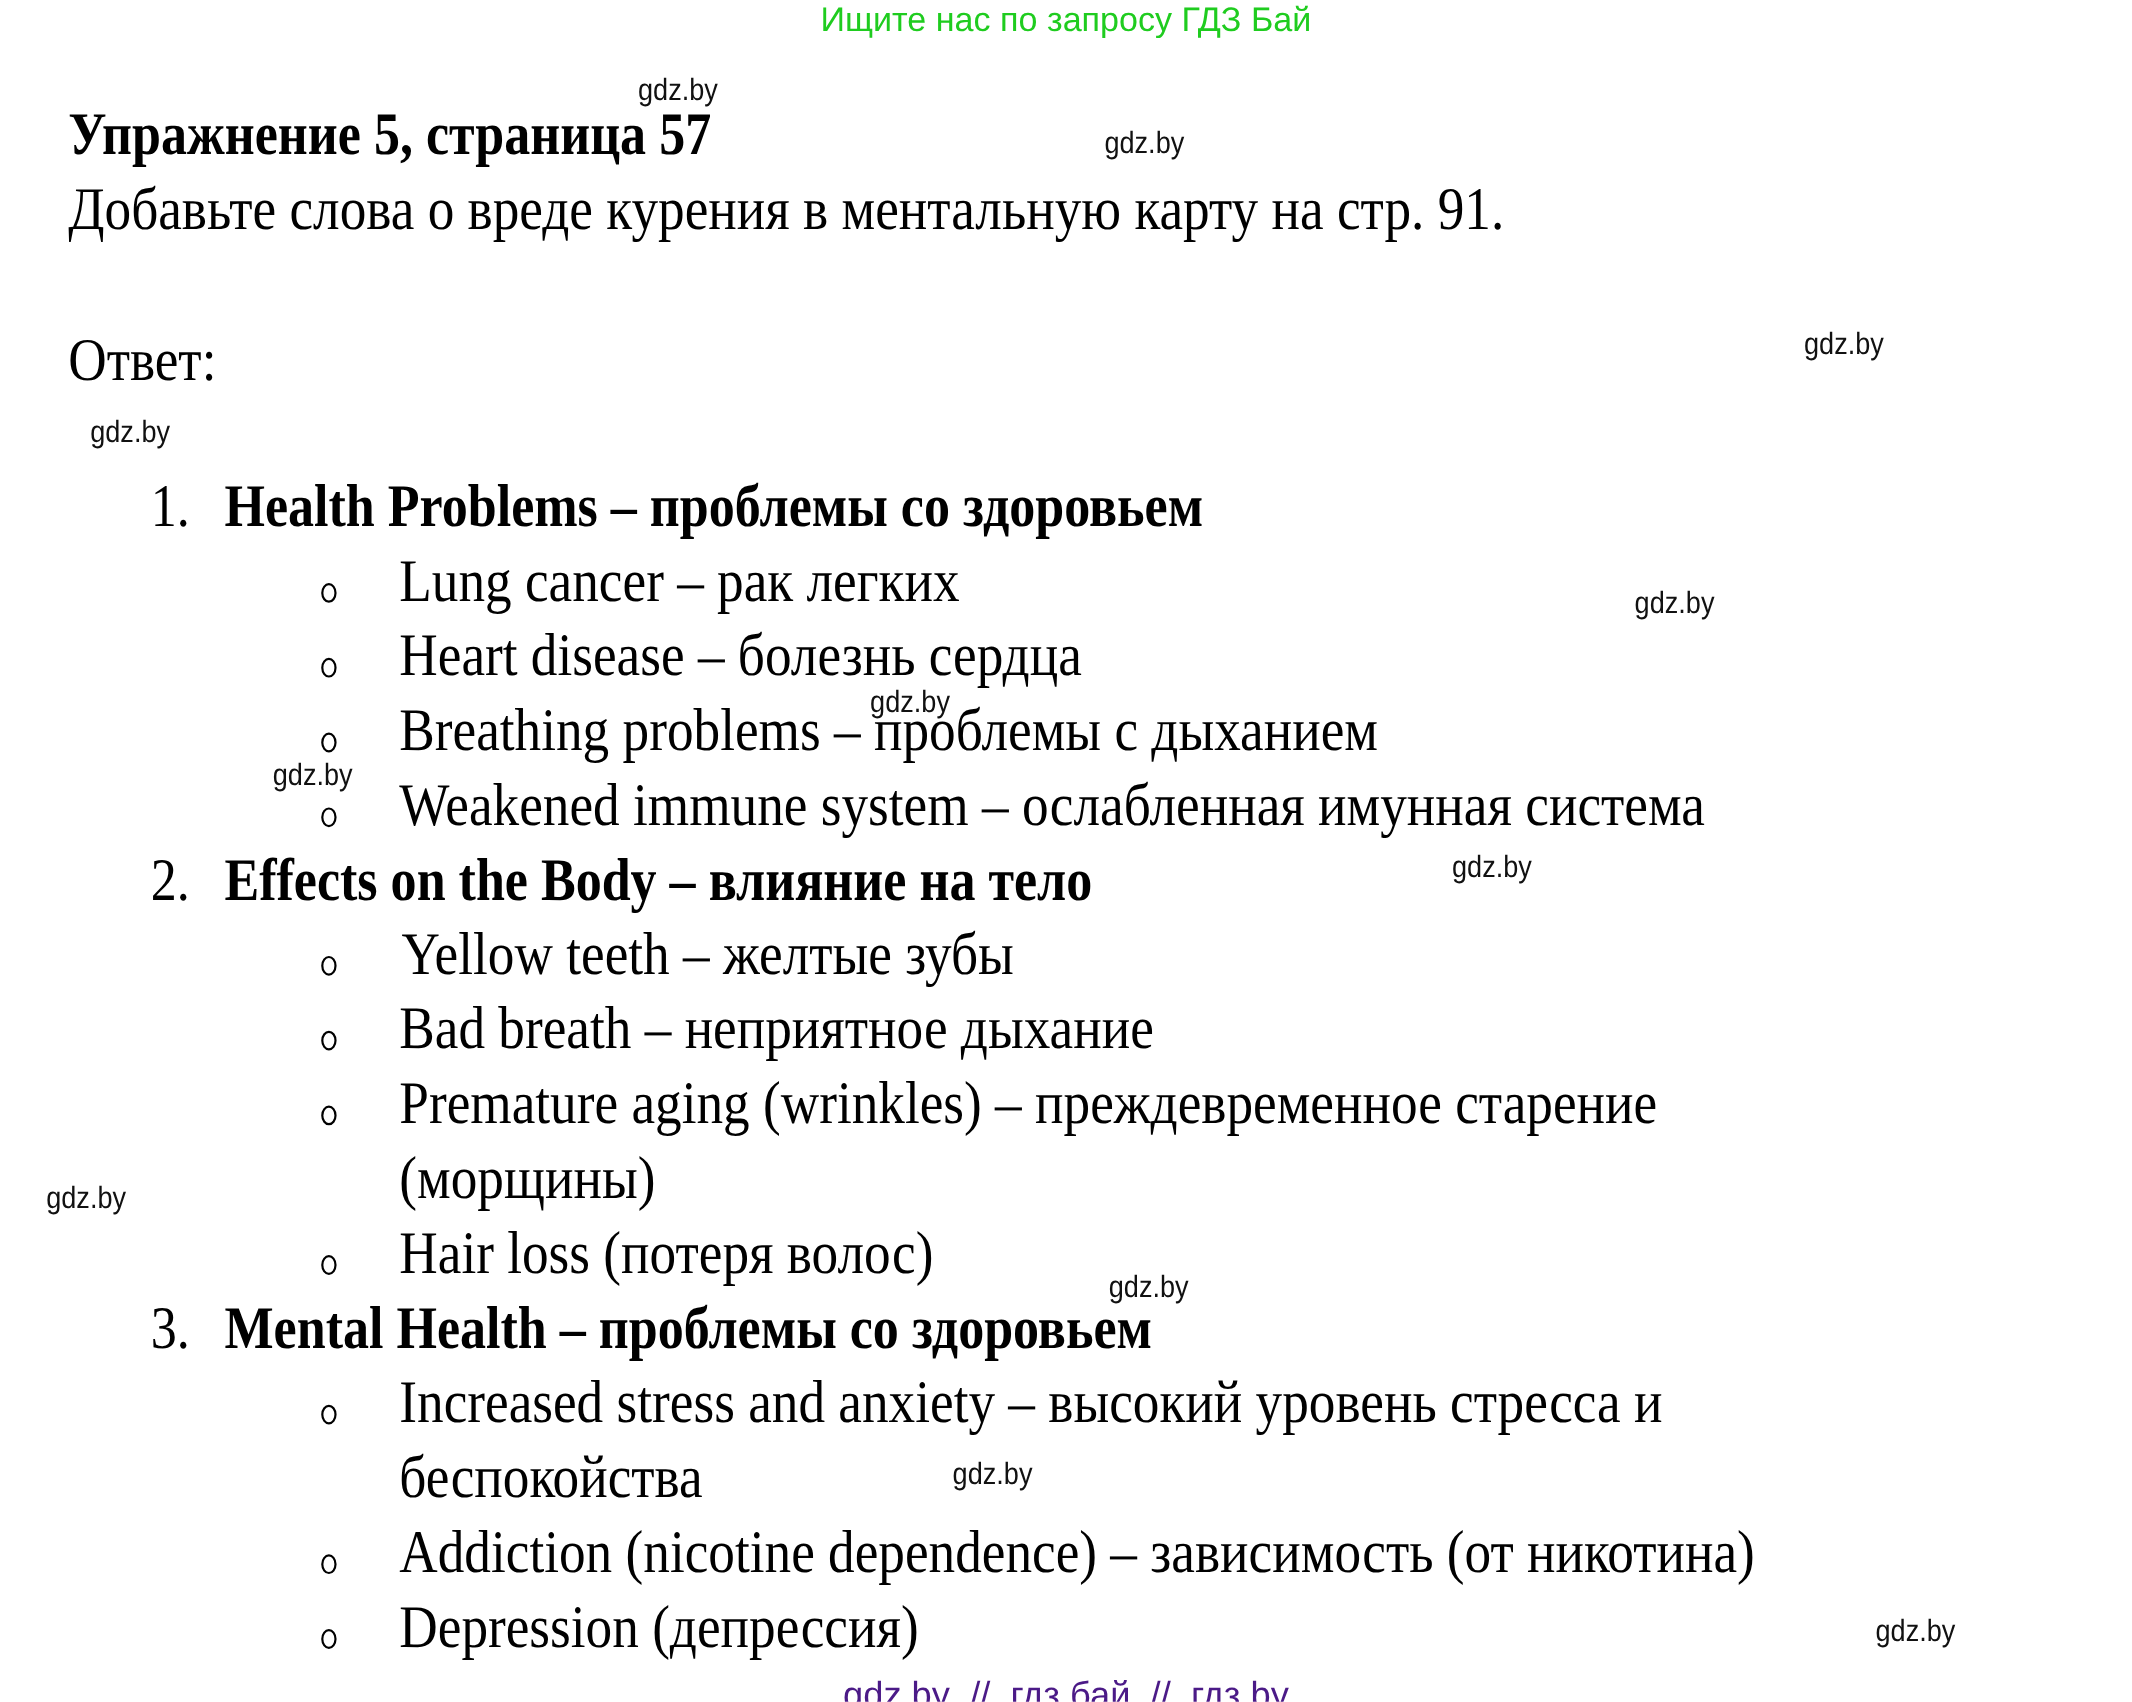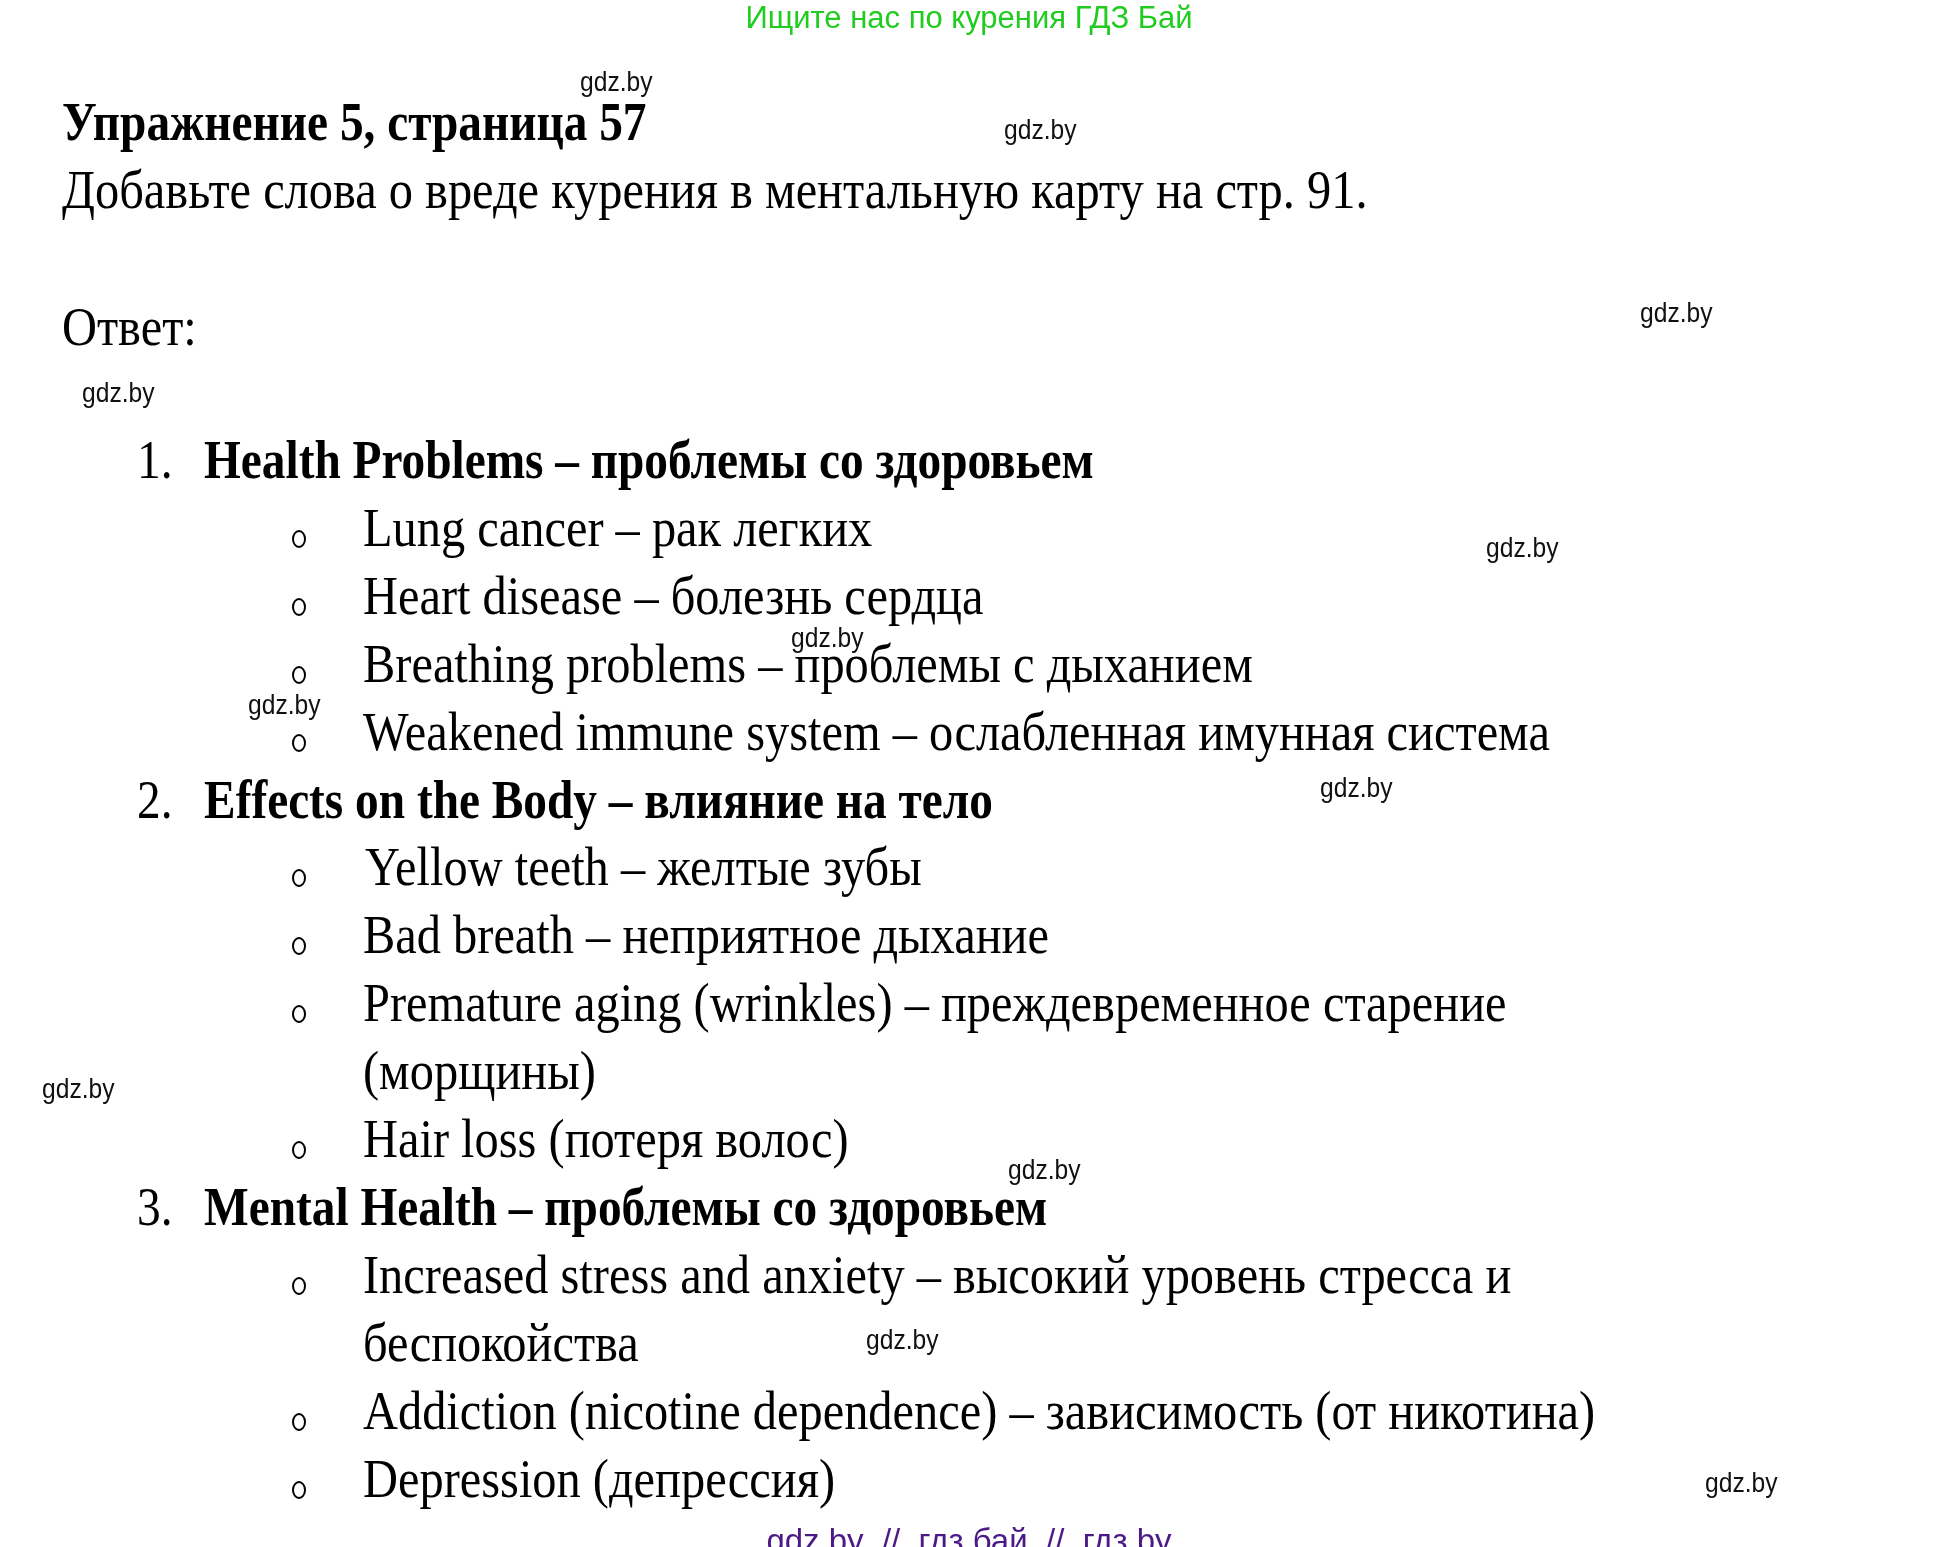--- a/index.html
+++ b/index.html
@@ -92,21 +92,21 @@
       font-family: "Liberation Sans", "DejaVu Sans", sans-serif;
       font-size: 33px;
       line-height: 38px;
       color: #4b1a87;
       white-space: pre;
     }
   </style>
 </head>
 <body>
 
-<div class="abs top-banner">Ищите нас по курения ГДЗ Бай</div>
+<div class="abs top-banner">Ищите нас по запросу ГДЗ Бай</div>
 
 <div class="abs title">Упражнение 5, страница 57</div>
 <div class="abs task">Добавьте слова о вреде курения в ментальную карту на стр. 91.</div>
 <div class="abs answer-label">Ответ:</div>
 
 <div class="abs section-head" style="left:137px; top:430px;">
   <span class="section-num">1.</span><span>Health Problems – проблемы со здоровьем</span>
 </div>
 <span class="bullet" style="left:292px; top:530px;"></span>
 <div class="abs item" style="left:363px; top:498px;">Lung cancer – рак легких</div>

